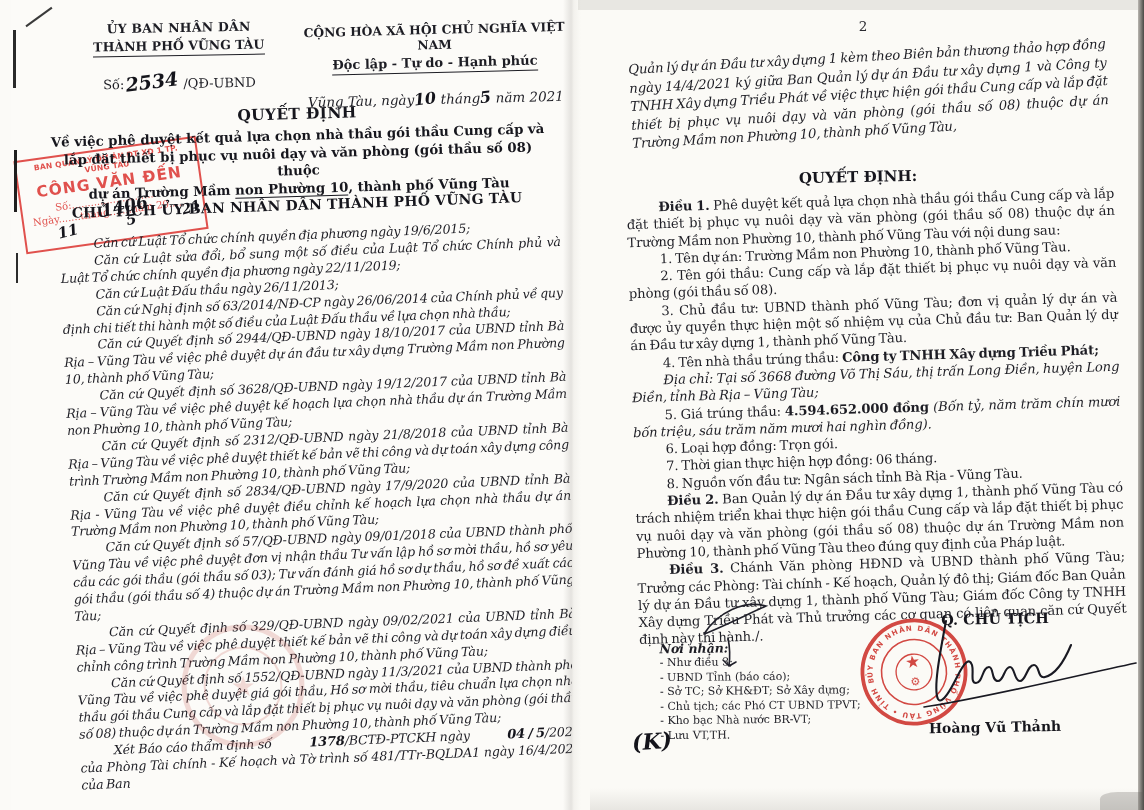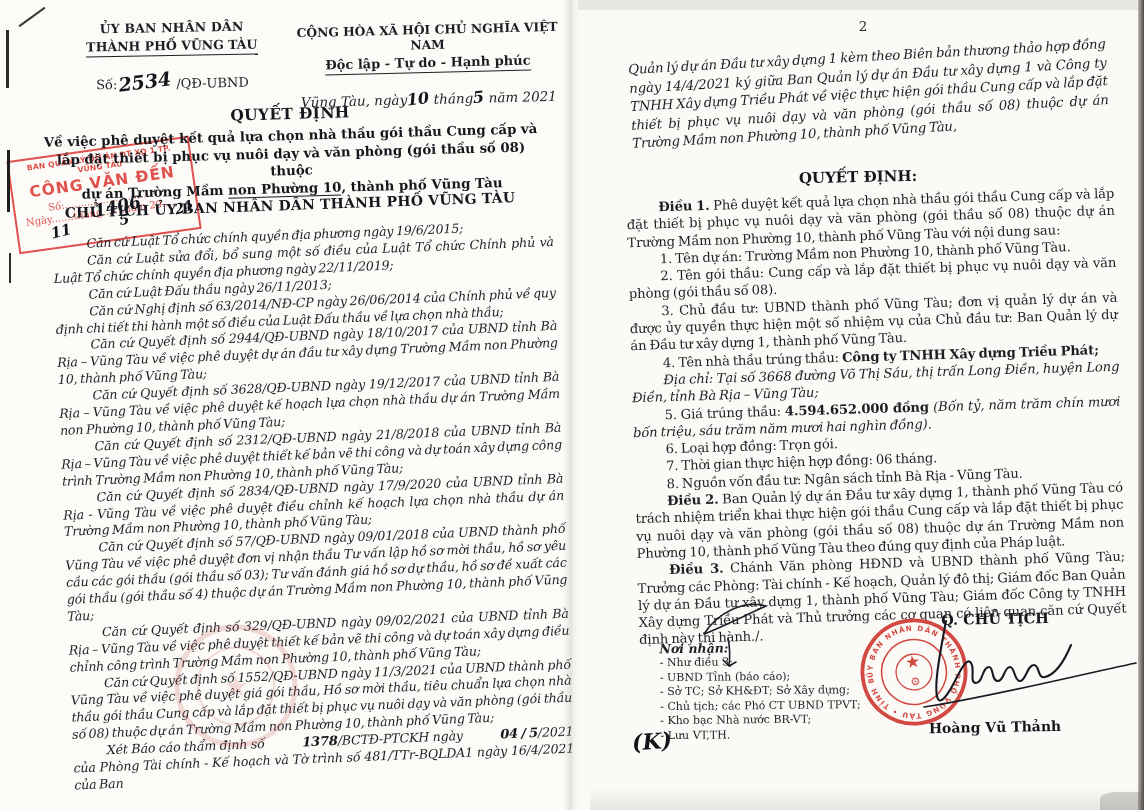--- a/index.html
+++ b/index.html
@@ -1,21 +1,21 @@
 <!DOCTYPE html>
 <html><head>
 <meta charset="utf-8">
 <style>
   * { margin:0; padding:0; box-sizing:border-box; }
   html,body { width:1144px; height:810px; }
   body { font-family:"DejaVu Serif","Liberation Serif",serif; background:#efeeea; overflow:hidden; }
   #scan { position:relative; width:1144px; height:810px; background:#fbfaf7; overflow:hidden; }
 
   .page { position:absolute; top:0; width:572px; height:810px; }
-  #page1 { left:4px; background:#fcfbf8; }
+  #page1 { left:11px; background:#fcfbf8; }
   #page2 { left:572px; background:#fbfaf6; }
 
   .abs { position:absolute; }
   .b { font-weight:bold; }
   .i { font-style:italic; }
 
   
   .hw { font-family:"DejaVu Serif",serif; font-style:italic; font-weight:600; color:#14141b; display:inline-block; }
 
   

